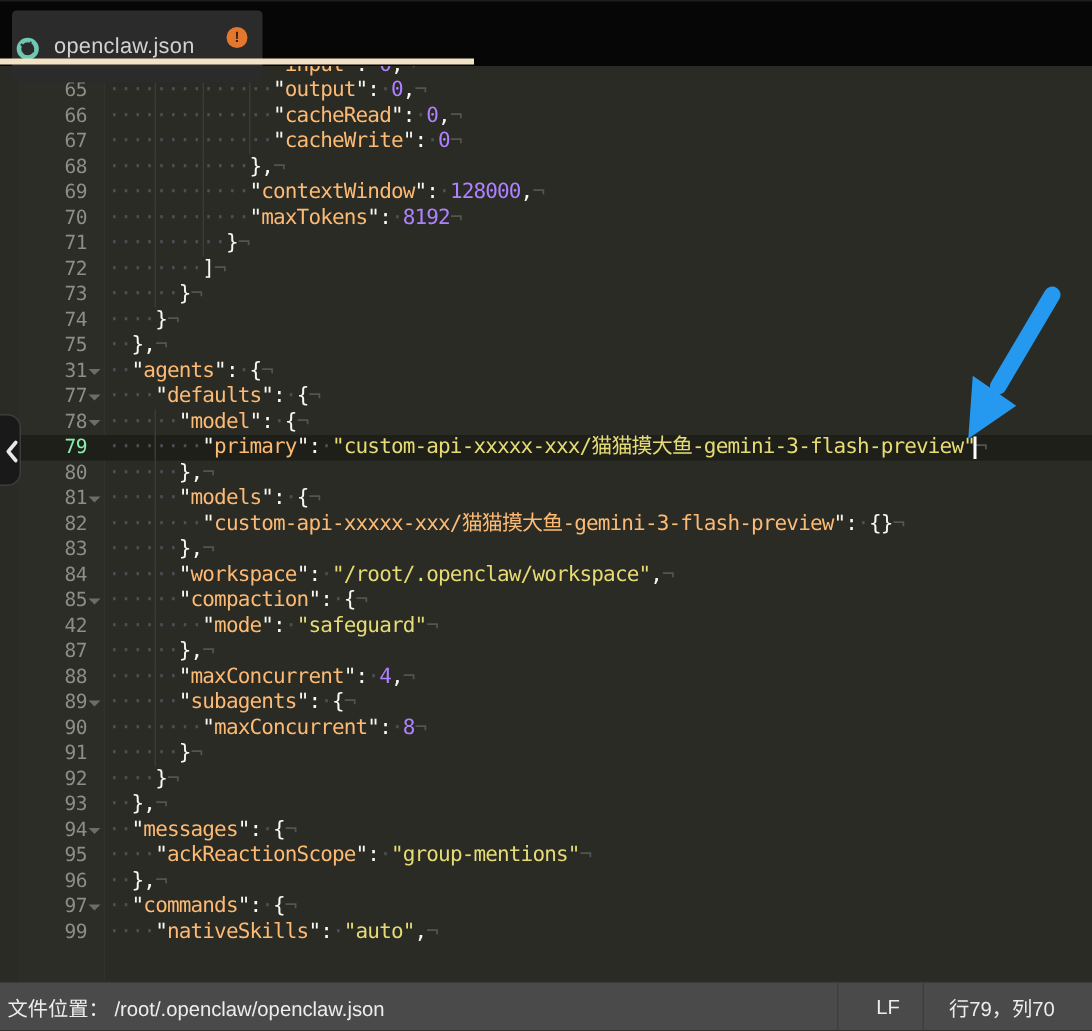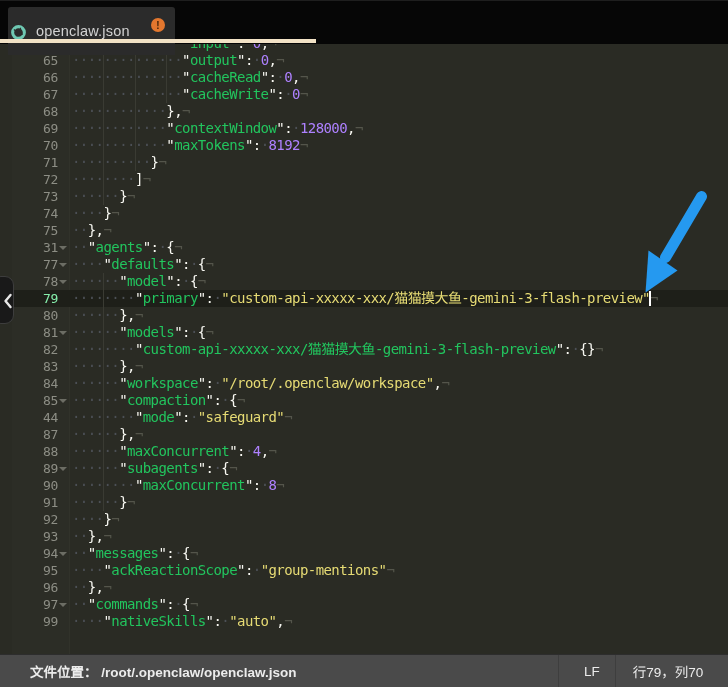--- a/index.html
+++ b/index.html
@@ -58,40 +58,40 @@
     border-top:4px solid #6c6d64;
   }
   .guide { position:absolute; top:0; width:1px; height:17px; background:#3a3b33; }
   .ct {
     position:absolute; left:60px; top:0; height:17px;
     font-size:14px; line-height:17px; letter-spacing:-0.57px;
     white-space:pre;
   }
   .tk-w { color:#4c5056; }
   .tk-p { color:#f8f8f2; }
-  .tk-k { color:#22c55e; }
+  .tk-k { color:#fdba74; }
   .tk-s { color:#e6db74; }
   .tk-n { color:#ae81ff; }
   .tk-e { color:#54554b; }
   .caretw { position:relative; display:inline-block; width:0; height:17px; vertical-align:top; }
   .caretbar { position:absolute; left:-1px; top:1px; width:2px; height:15px; background:#ffffff; }
   
   #panel-handle {
     position:absolute; left:-8px; top:276px; width:22px; height:48px;
     background:#191919; border:1px solid #3d3d3d; border-radius:9px;
   }
   
   #statusbar {
     position:absolute; left:0; top:654px; width:728px; height:33px;
     background:#4a4a4a; border-top:1px solid #2d2d2d;
     font-family:"Liberation Sans","DejaVu Sans",sans-serif;
     font-size:13.5px; color:#ececec;
     display:flex; align-items:center;
   }
-  #status-left { margin-left:30px; flex:1 1 auto; white-space:pre;font-weight:bold; }
+  #status-left { margin-left:5px; flex:1 1 auto; white-space:pre; }
   .status-sep { width:1px; height:32px; background:#3e3e3e; flex:0 0 auto; }
   #status-eol { width:56px; text-align:center; padding-left:10px; flex:0 0 auto; }
   #status-pos { width:112px; text-align:center; padding-right:8px; flex:0 0 auto; white-space:pre; }
   
   #arrow { position:absolute; left:0; top:0; width:728px; height:687px; pointer-events:none; }
 </style>
 </head>
 <body>
 
 <div id="app">
@@ -218,21 +218,21 @@
           <div class="ct"><span class="tk-w">······</span><span class="tk-p">"</span><span class="tk-k">workspace</span><span class="tk-p">":</span><span class="tk-w">·</span><span class="tk-s">"/root/.openclaw/workspace"</span><span class="tk-p">,</span><span class="tk-e">¬</span></div>
         </div>
         <div class="line">
           <div class="guide" style="left: 91.448px;"></div>
           <div class="lnum">85</div>
           <div class="fold"></div>
           <div class="ct"><span class="tk-w">······</span><span class="tk-p">"</span><span class="tk-k">compaction</span><span class="tk-p">":</span><span class="tk-w">·</span><span class="tk-p">{</span><span class="tk-e">¬</span></div>
         </div>
         <div class="line">
           <div class="guide" style="left: 91.448px;"></div>
-          <div class="lnum">44</div>
+          <div class="lnum">42</div>
           <div class="ct"><span class="tk-w">········</span><span class="tk-p">"</span><span class="tk-k">mode</span><span class="tk-p">":</span><span class="tk-w">·</span><span class="tk-s">"safeguard"</span><span class="tk-e">¬</span></div>
         </div>
         <div class="line">
           <div class="guide" style="left: 91.448px;"></div>
           <div class="lnum">87</div>
           <div class="ct"><span class="tk-w">······</span><span class="tk-p">},</span><span class="tk-e">¬</span></div>
         </div>
         <div class="line">
           <div class="guide" style="left: 91.448px;"></div>
           <div class="lnum">88</div>

